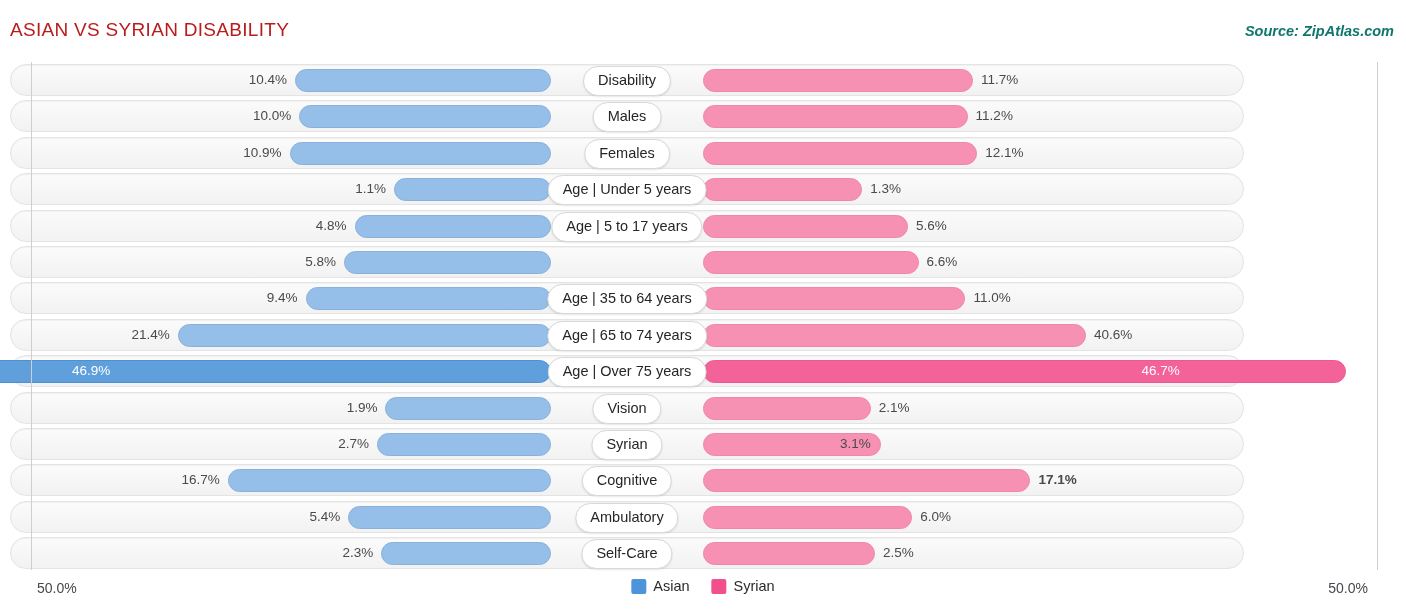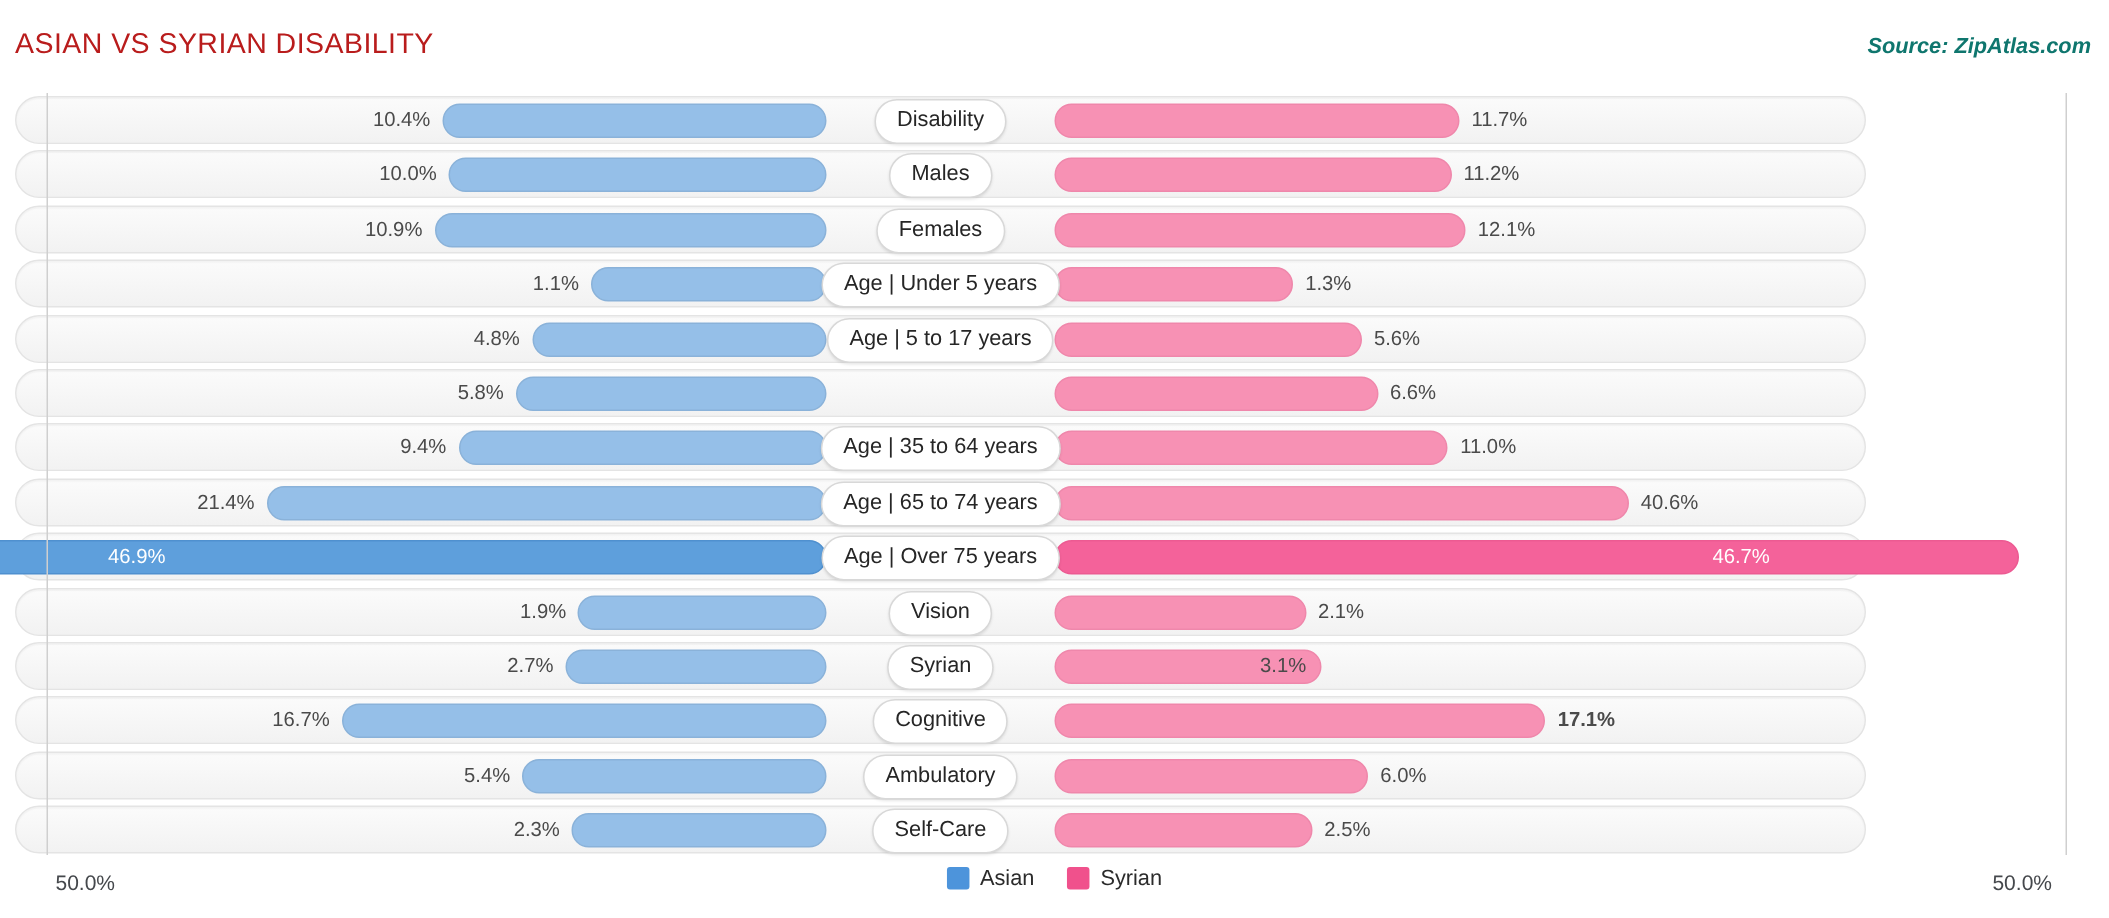--- a/index.html
+++ b/index.html
@@ -91,21 +91,21 @@
   
   .footer{
     position:absolute;left:0;top:572px;width:1406px;height:40px;
   }
   .axis-left{position:absolute;left:37px;top:8px;font-size:14px;color:#45484c;}
   .axis-right{position:absolute;right:38px;top:8px;font-size:14px;color:#45484c;}
   .legend{
     position:absolute;left:50%;top:6px;transform:translateX(-50%);
     display:flex;align-items:center;gap:22px;
   }
-  .leg-item{display:flex;align-items:flex-start;gap:7px;}
+  .leg-item{display:flex;align-items:flex-end;gap:7px;}
   .swatch{width:15px;height:15px;border-radius:2px;display:inline-block;}
   .leg-label{font-size:14.5px;color:#2b2b2b;}
 </style>
 </head>
 <body>
 
 <div class="chart-wrap">
 
   <div class="header">
     <div class="chart-title">ASIAN VS SYRIAN DISABILITY</div>

